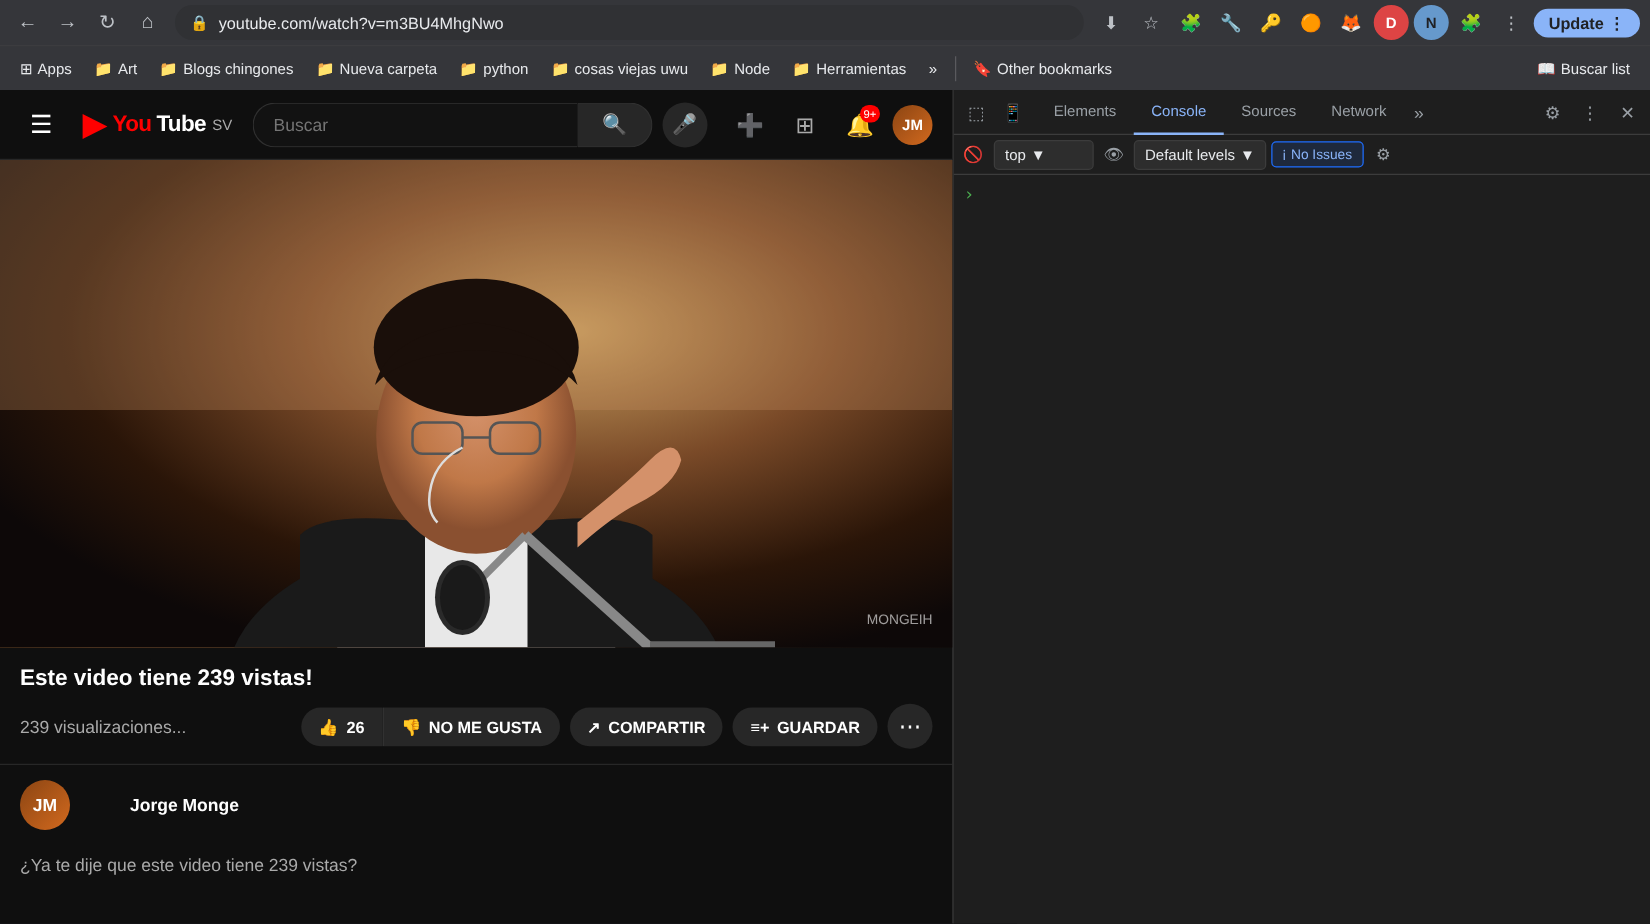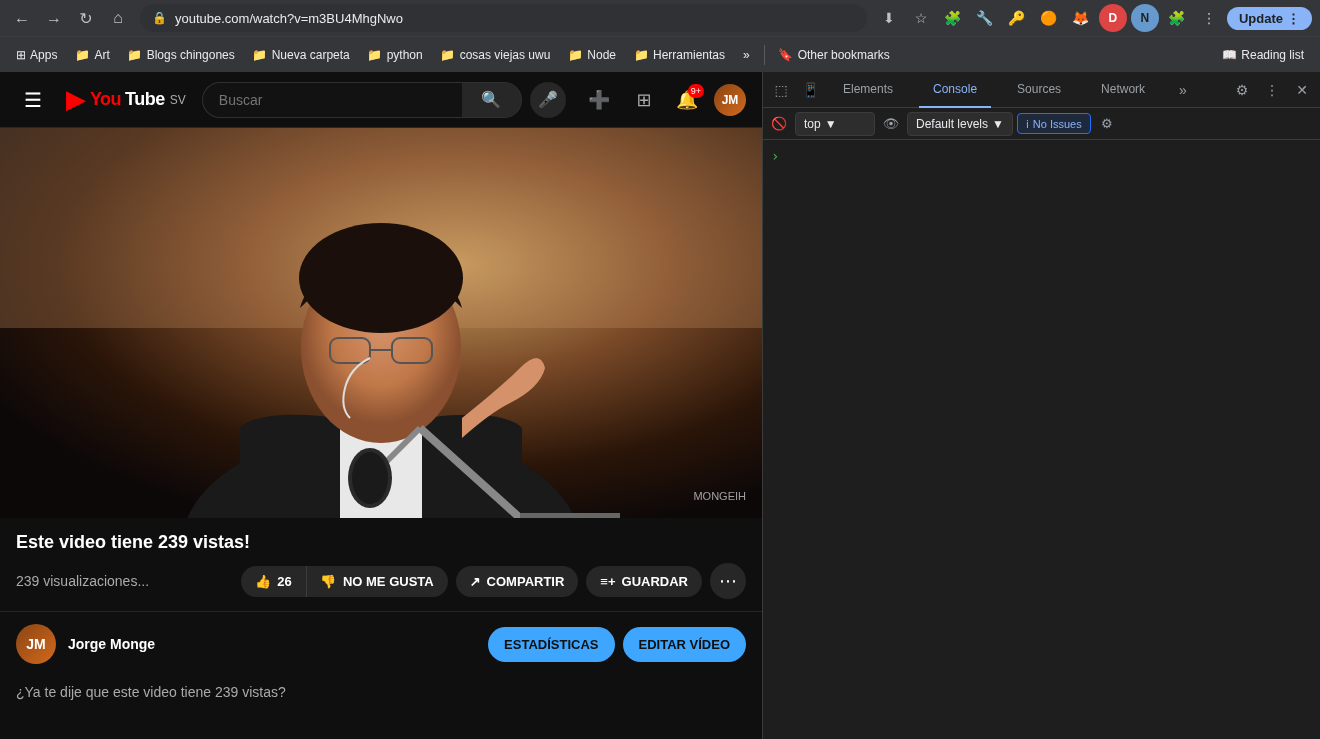--- a/index.html
+++ b/index.html
@@ -68,33 +68,33 @@
     .action-btn { display: flex; align-items: center; gap: 6px; background: #272727; border: none; color: #fff; border-radius: 18px; padding: 8px 14px; cursor: pointer; font-size: 13px; font-weight: 600; }
     .action-btn.like { border-radius: 18px 0 0 18px; }
     .action-btn.dislike { border-radius: 0 18px 18px 0; border-left: 1px solid #3d3d3d; }
     .like-group { display: flex; align-items: center; }
     .more-btn { background: #272727; border: none; color: #fff; border-radius: 50%; width: 36px; height: 36px; cursor: pointer; font-size: 18px; display: flex; align-items: center; justify-content: center; }
 
     
     .channel-section { padding: 12px 16px; display: flex; align-items: center; gap: 12px; border-top: 1px solid #272727; }
     .channel-avatar { width: 40px; height: 40px; border-radius: 50%; background: #a0522d; overflow: hidden; flex-shrink: 0; }
     .channel-info { flex: 1; }
-    .channel-name { color: #fff; font-size: 14px; font-weight: 600; }
+    .channel-name { color: #fff; font-size: 14px; font-weight: 600; margin-left: 36px; }
     .channel-subs { color: #aaa; font-size: 12px; }
     .channel-btns { display: flex; gap: 8px; }
     .stats-btn { background: #3ea6ff; color: #0f0f0f; border: none; border-radius: 18px; padding: 10px 16px; font-size: 13px; font-weight: 700; cursor: pointer; }
     .edit-btn { background: #3ea6ff; color: #0f0f0f; border: none; border-radius: 18px; padding: 10px 16px; font-size: 13px; font-weight: 700; cursor: pointer; }
 
     
     .description { padding: 8px 16px 16px; color: #aaa; font-size: 14px; }
 
     
     .devtools-panel { flex: 1; background: #1e1e1e; display: flex; flex-direction: column; border-left: 1px solid #3c3c3c; }
     .devtools-toolbar { height: 36px; background: #1e1e1e; display: flex; align-items: center; border-bottom: 1px solid #3c3c3c; }
-    .devtools-tab-bar { display: flex; align-items: center; flex: 1; overflow: hidden; gap: 12px; }
+    .devtools-tab-bar { display: flex; align-items: center; flex: 1; overflow: hidden; }
     .devtools-icons-left { display: flex; align-items: center; padding: 0 4px; gap: 2px; }
     .dt-icon-btn { width: 28px; height: 28px; border-radius: 4px; background: transparent; border: none; color: #9aa0a6; cursor: pointer; display: flex; align-items: center; justify-content: center; font-size: 14px; }
     .dt-tab { padding: 0 14px; height: 36px; display: flex; align-items: center; color: #9aa0a6; font-size: 12px; cursor: pointer; border-bottom: 2px solid transparent; white-space: nowrap; }
     .dt-tab.active { color: #8ab4f8; border-bottom: 2px solid #8ab4f8; }
     .dt-tab-more { padding: 0 8px; height: 36px; display: flex; align-items: center; color: #9aa0a6; font-size: 14px; cursor: pointer; }
     .dt-toolbar-right { display: flex; align-items: center; gap: 2px; padding: 0 4px; }
 
     
     .dt-console-bar { height: 32px; background: #1e1e1e; display: flex; align-items: center; padding: 0 4px; gap: 4px; border-bottom: 1px solid #3c3c3c; }
     .dt-console-icon { width: 24px; height: 24px; border-radius: 4px; background: transparent; border: none; color: #9aa0a6; cursor: pointer; display: flex; align-items: center; justify-content: center; font-size: 13px; }
@@ -182,21 +182,21 @@
       <span>Herramientas</span>
     </div>
     <div class="bookmark-more">»</div>
     <div class="bookmark-sep"></div>
     <div class="bookmark-item">
       <span>🔖</span>
       <span>Other bookmarks</span>
     </div>
     <div class="reading-list-btn">
       <span>📖</span>
-      <span>Reading list</span>
+      <span>Buscar list</span>
     </div>
   </div>
 
   <div class="main-area">
 
     <div class="youtube-area">
 
       <div class="yt-header">
         <button class="yt-menu-btn">☰</button>
         <div class="yt-logo">
@@ -308,24 +308,20 @@
           </div>
         </div>
 
         <div class="channel-section">
           <div class="channel-avatar" style="display:flex; align-items:center; justify-content:center; background:linear-gradient(135deg,#8b4513,#d2691e);">
             <span style="color:#fff; font-size:14px; font-weight:bold;">JM</span>
           </div>
           <div class="channel-info">
             <div class="channel-name">Jorge Monge</div>
           </div>
-          <div class="channel-btns">
-            <button class="stats-btn">ESTADÍSTICAS</button>
-            <button class="edit-btn">EDITAR VÍDEO</button>
-          </div>
         </div>
 
         <div class="description">
           <span>¿Ya te dije que este video tiene 239 vistas?</span>
         </div>
       </div>
     </div>
 
     <div class="devtools-panel">
 

